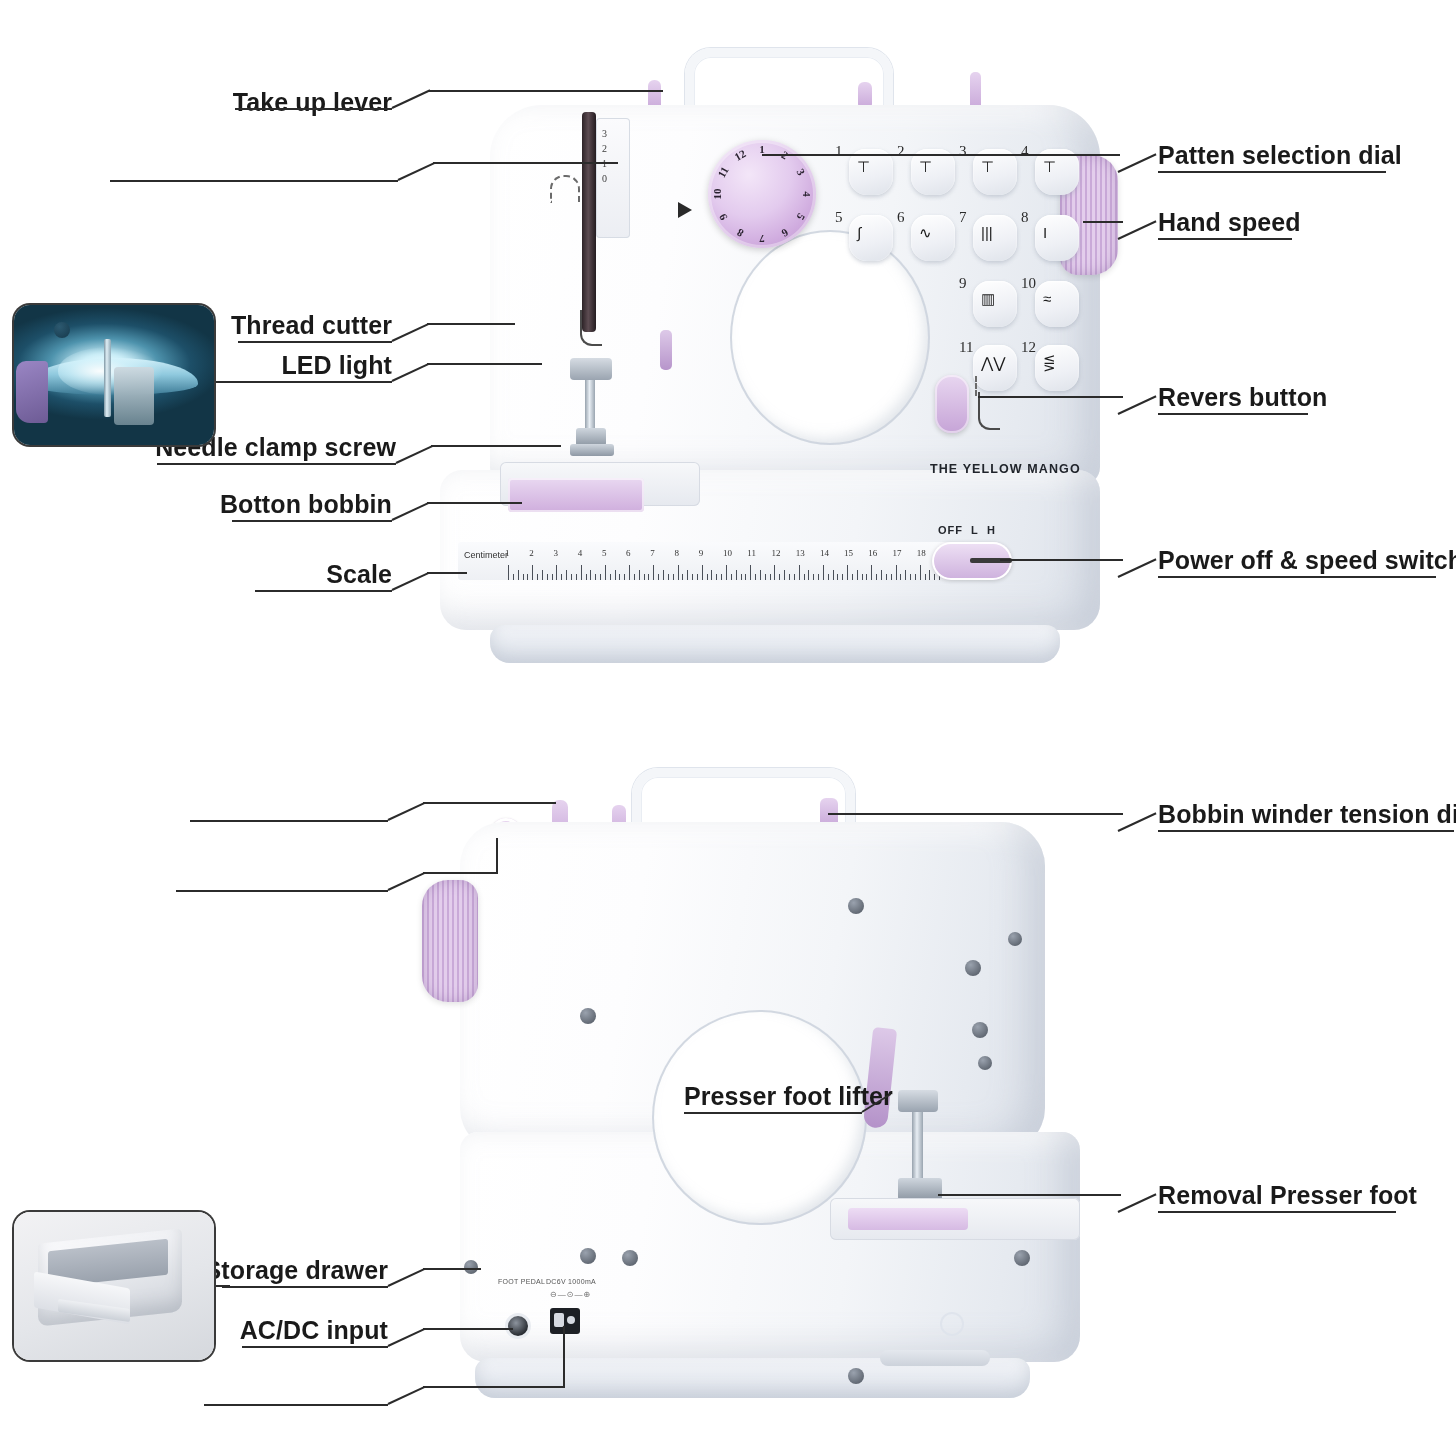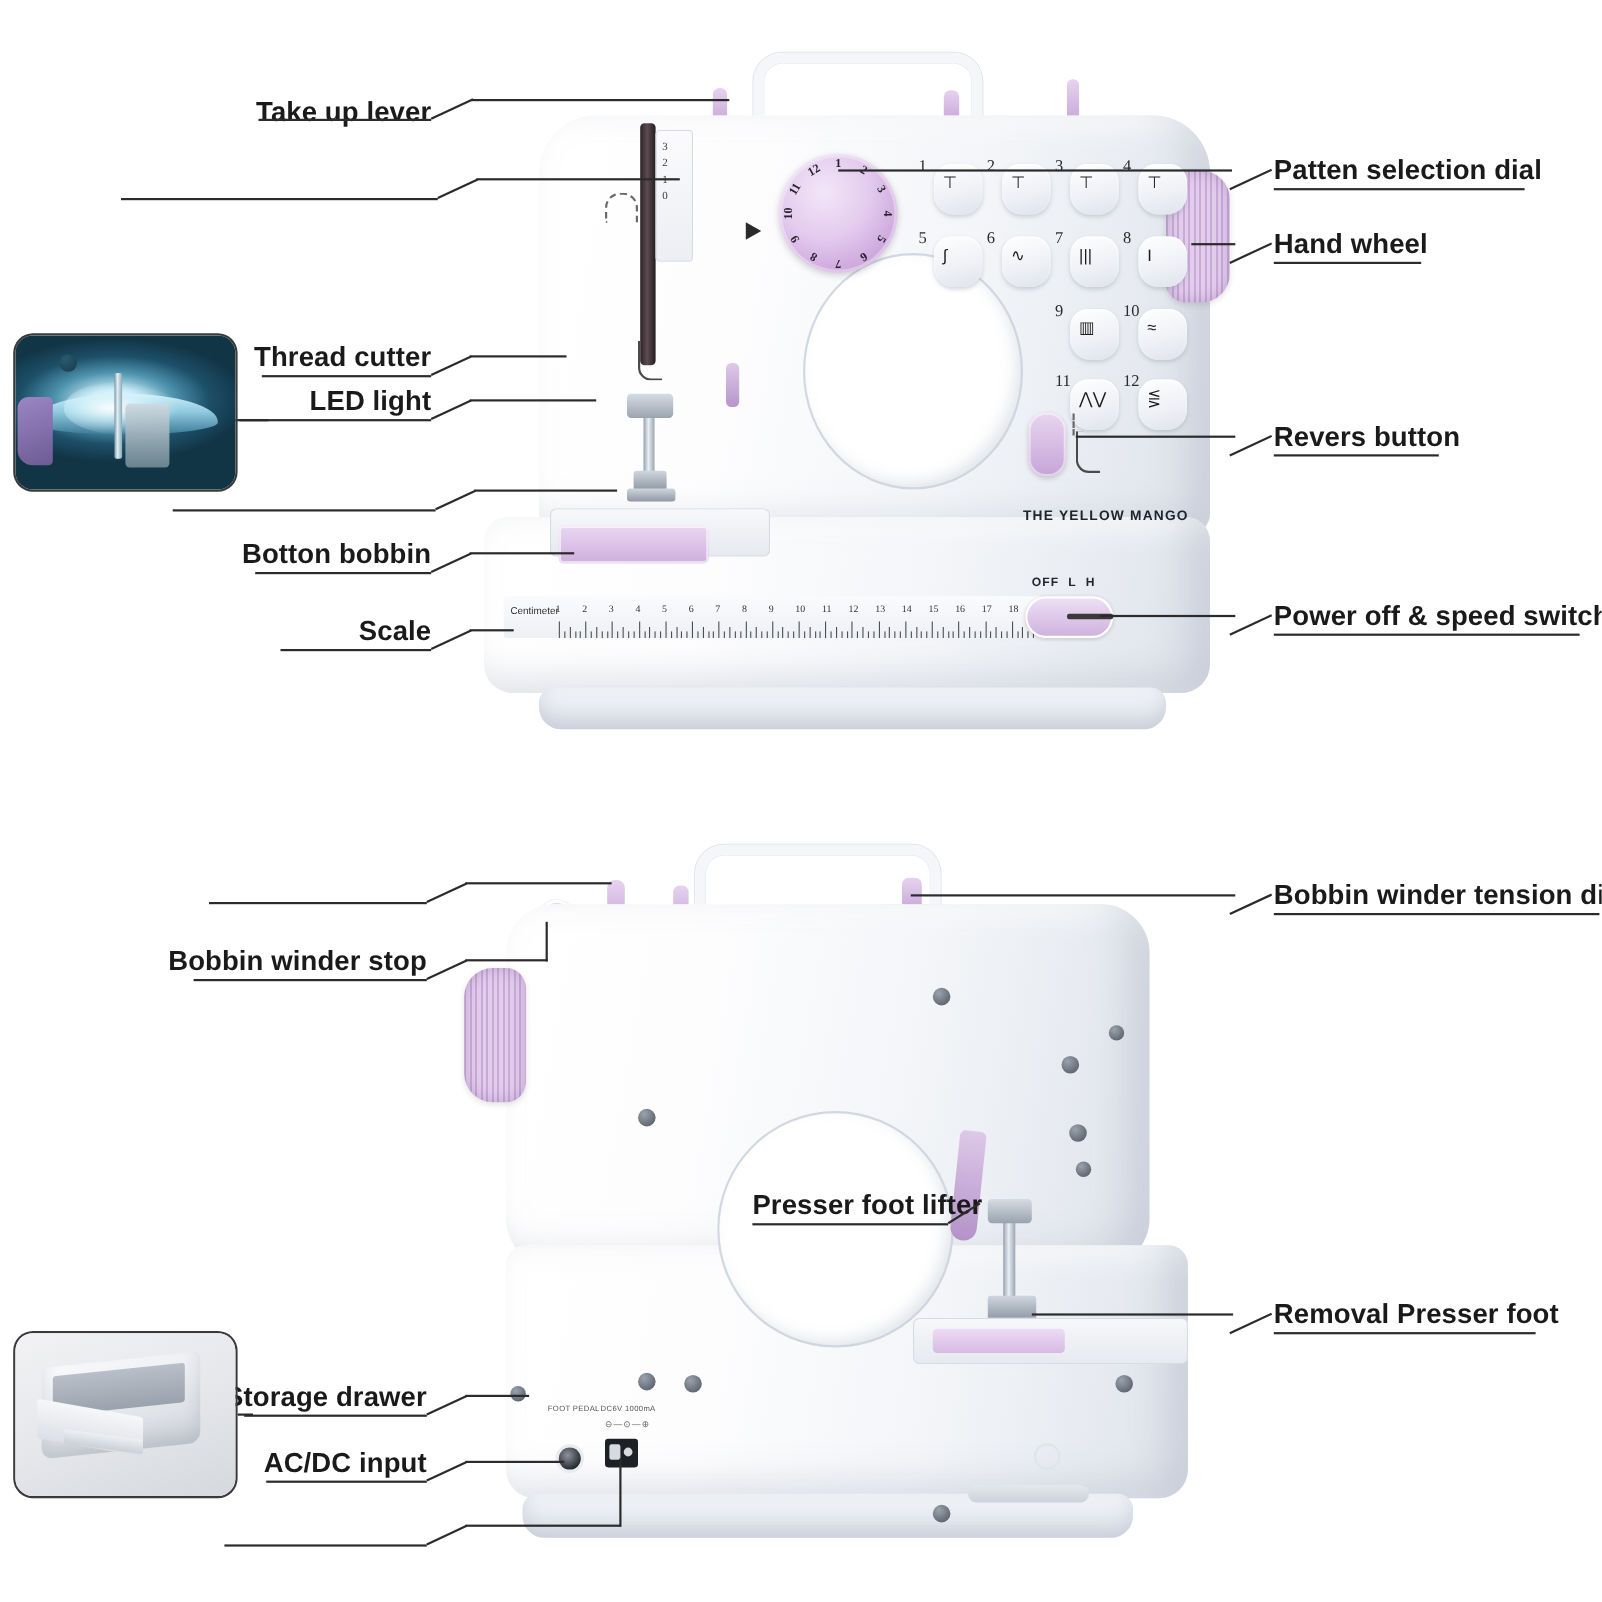--- a/index.html
+++ b/index.html
@@ -400,40 +400,41 @@
   <div class="uline" style="left:238px;top:341px;width:154px;"></div>
   <div class="lead" style="left:392px;top:340px;width:40px;transform:rotate(-25deg);"></div>
   <div class="lead" style="left:427px;top:323px;width:88px;"></div>
 
   <div class="lbl r" style="left:0;width:392px;top:353px;">LED light</div>
   <div class="uline" style="left:218px;top:381px;width:174px;"></div>
   <div class="lead" style="left:392px;top:380px;width:40px;transform:rotate(-25deg);"></div>
   <div class="lead" style="left:427px;top:363px;width:115px;"></div>
   <div class="lead" style="left:214px;top:381px;width:30px;"></div>
 
+  <div class="lbl r" style="left:0;width:396px;top:435px;">Needle clamp screw</div>
   <div class="uline" style="left:157px;top:463px;width:239px;"></div>
   <div class="lead" style="left:396px;top:462px;width:40px;transform:rotate(-25deg);"></div>
   <div class="lead" style="left:431px;top:445px;width:130px;"></div>
 
   <div class="lbl r" style="left:0;width:392px;top:492px;">Botton bobbin</div>
   <div class="uline" style="left:232px;top:520px;width:160px;"></div>
   <div class="lead" style="left:392px;top:519px;width:40px;transform:rotate(-25deg);"></div>
   <div class="lead" style="left:427px;top:502px;width:95px;"></div>
 
   <div class="lbl r" style="left:0;width:392px;top:562px;">Scale</div>
   <div class="uline" style="left:255px;top:590px;width:137px;"></div>
   <div class="lead" style="left:392px;top:589px;width:40px;transform:rotate(-25deg);"></div>
   <div class="lead" style="left:427px;top:572px;width:40px;"></div>
 
   <div class="lbl" style="left:1158px;top:143px;">Patten selection dial</div>
   <div class="uline" style="left:1158px;top:171px;width:228px;"></div>
   <div class="lead" style="left:1118px;top:171px;width:42px;transform:rotate(-25deg);"></div>
   <div class="lead" style="left:762px;top:154px;width:358px;"></div>
 
-  <div class="lbl" style="left:1158px;top:210px;">Hand wheel</div>
+  <div class="lbl" style="left:1158px;top:210px;">Hand speed</div>
   <div class="uline" style="left:1158px;top:238px;width:134px;"></div>
   <div class="lead" style="left:1118px;top:238px;width:42px;transform:rotate(-25deg);"></div>
   <div class="lead" style="left:1083px;top:221px;width:40px;"></div>
 
   <div class="lbl" style="left:1158px;top:385px;">Revers button</div>
   <div class="uline" style="left:1158px;top:413px;width:150px;"></div>
   <div class="lead" style="left:1118px;top:413px;width:42px;transform:rotate(-25deg);"></div>
   <div class="lead" style="left:978px;top:396px;width:145px;"></div>
 
   <div class="lbl" style="left:1158px;top:548px;">Power off &amp; speed switch</div>
@@ -516,21 +517,20 @@
     <div class="porttxt" style="left:146px;top:518px;">DC6V 1000mA</div>
     <div style="position:absolute;left:150px;top:530px;font-size:8px;color:#666;letter-spacing:1px;">⊖—⊙—⊕</div>
     <div class="port-round" style="left:108px;top:556px;width:20px;height:20px;"></div>
     <div class="port-sq" style="left:150px;top:548px;width:30px;height:26px;"></div>
   </div>
 
   <div class="uline" style="left:190px;top:820px;width:198px;"></div>
   <div class="lead" style="left:388px;top:819px;width:40px;transform:rotate(-25deg);"></div>
   <div class="lead" style="left:423px;top:802px;width:133px;"></div>
 
-  <div class="lbl r" style="left:0;width:388px;top:862px;">Bobbin winder stop</div>
   <div class="uline" style="left:176px;top:890px;width:212px;"></div>
   <div class="lead" style="left:388px;top:889px;width:40px;transform:rotate(-25deg);"></div>
   <div class="lead" style="left:423px;top:872px;width:75px;"></div>
   <div class="leadv" style="left:496px;top:838px;height:36px;"></div>
 
   <div class="lbl" style="left:1158px;top:802px;">Bobbin winder tension disk</div>
   <div class="uline" style="left:1158px;top:830px;width:296px;"></div>
   <div class="lead" style="left:1118px;top:830px;width:42px;transform:rotate(-25deg);"></div>
   <div class="lead" style="left:828px;top:813px;width:295px;"></div>
 

